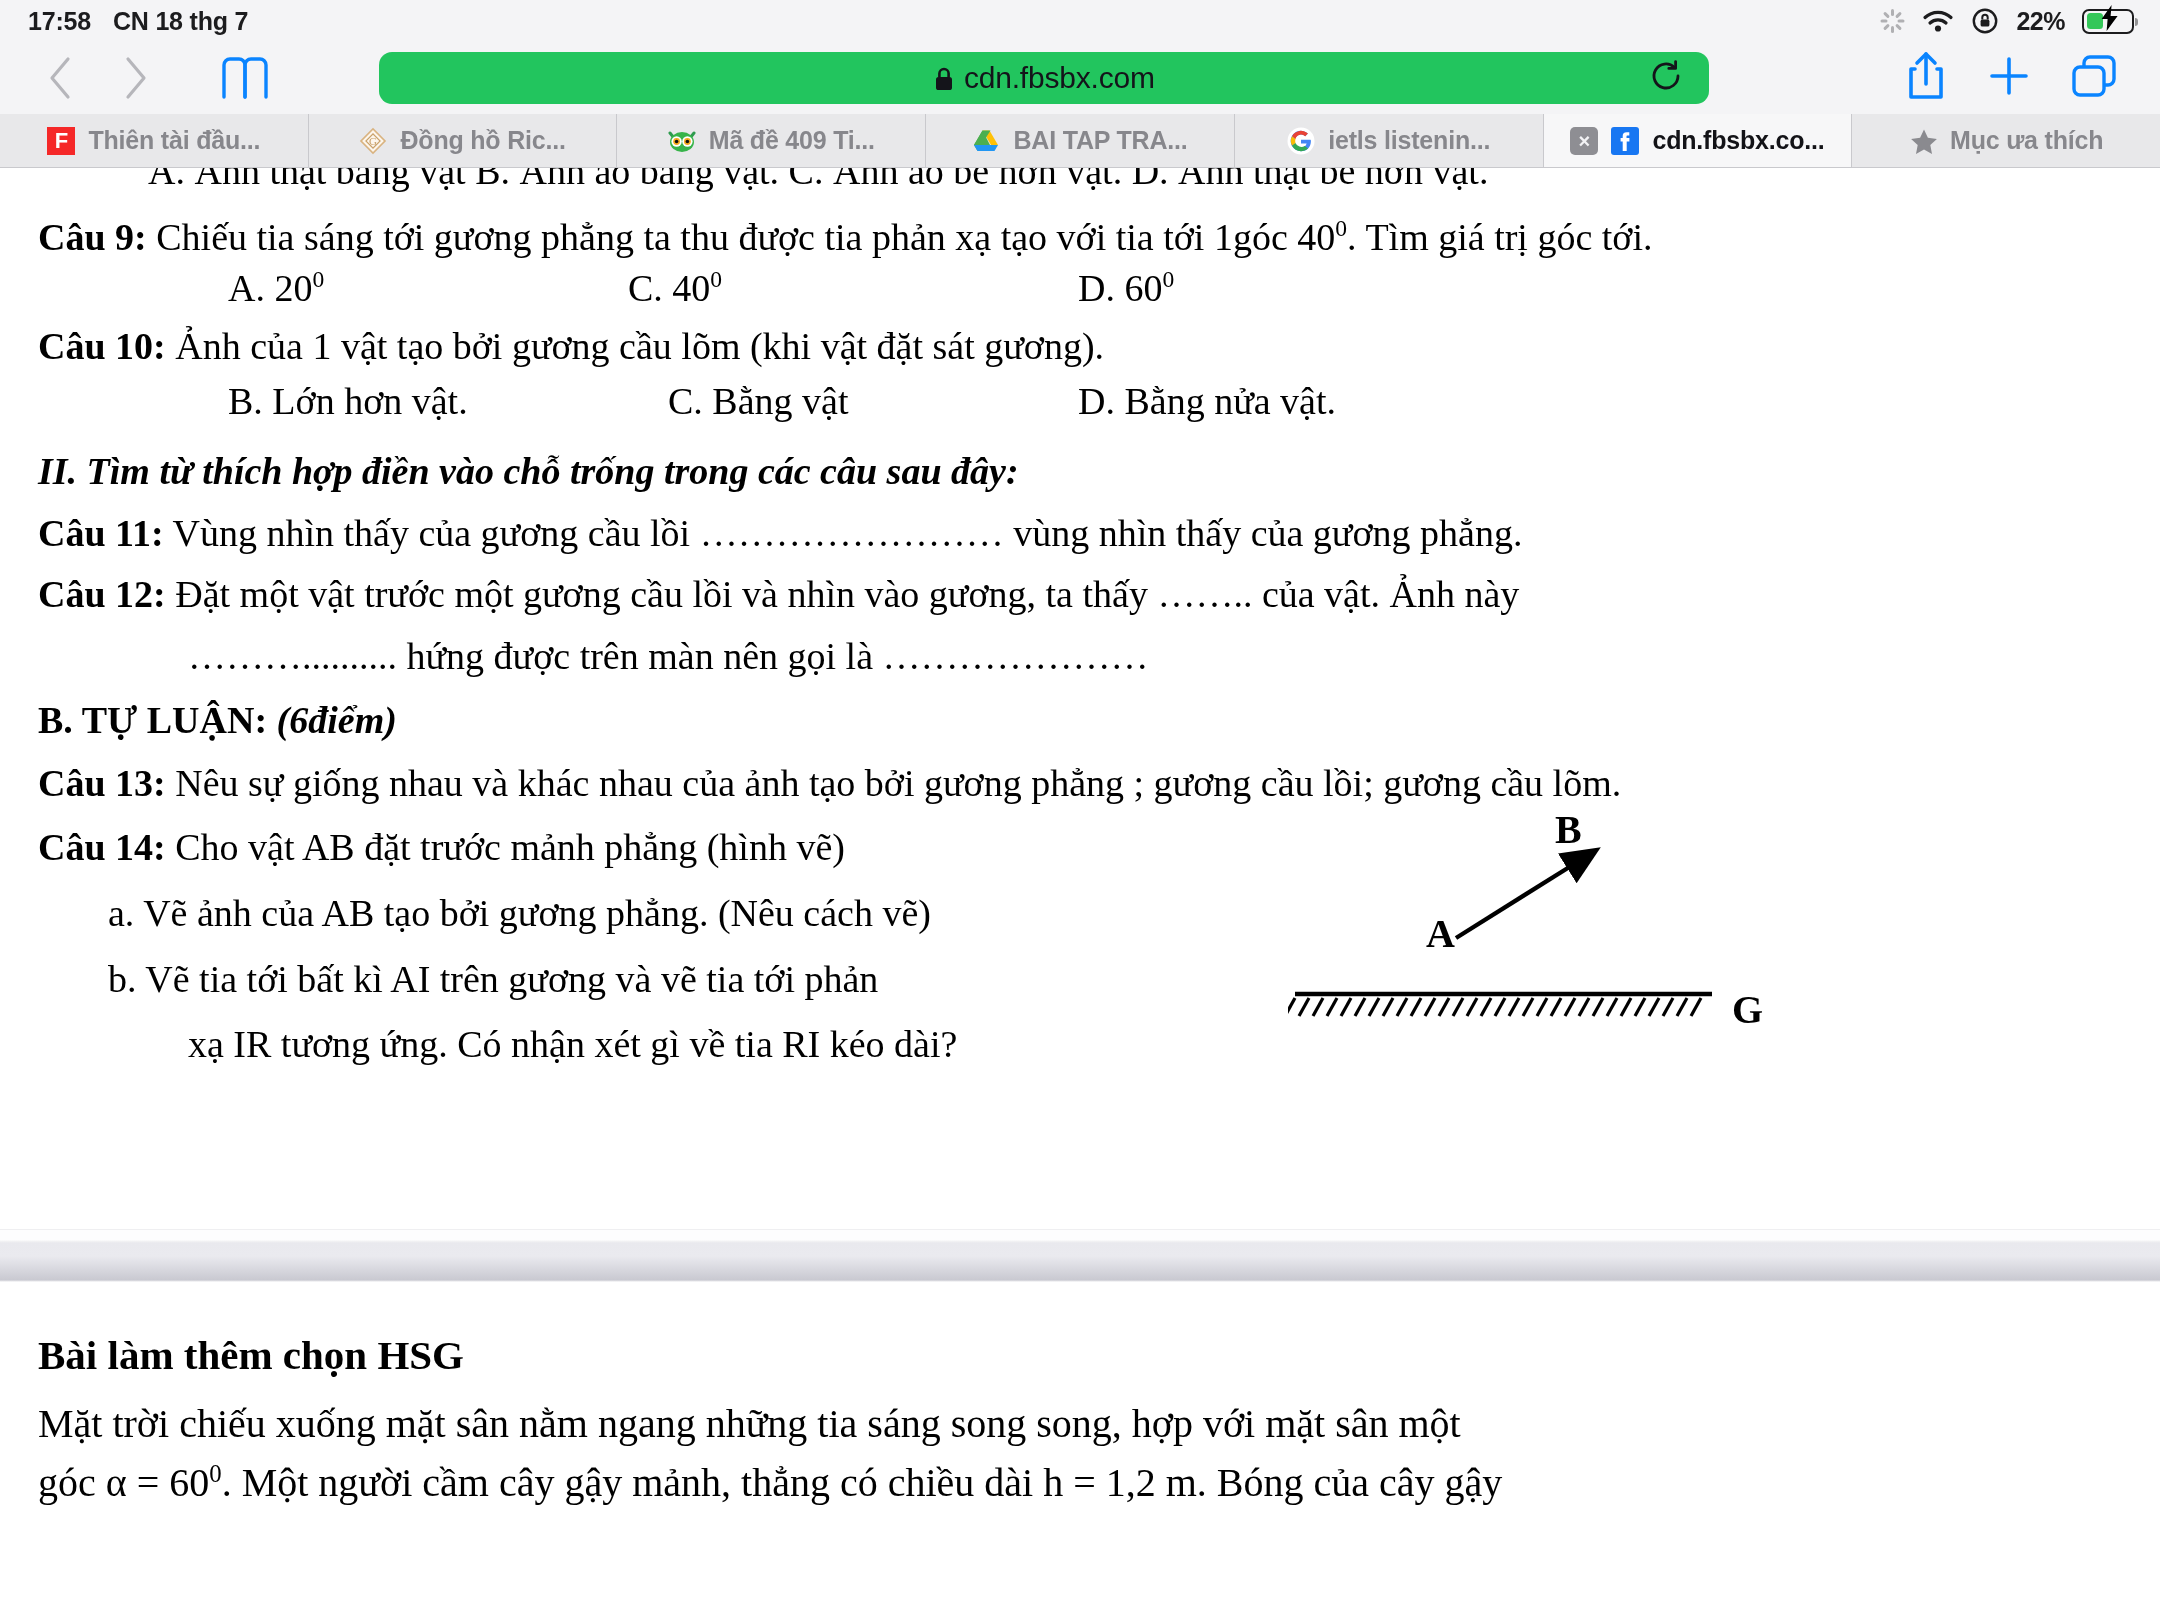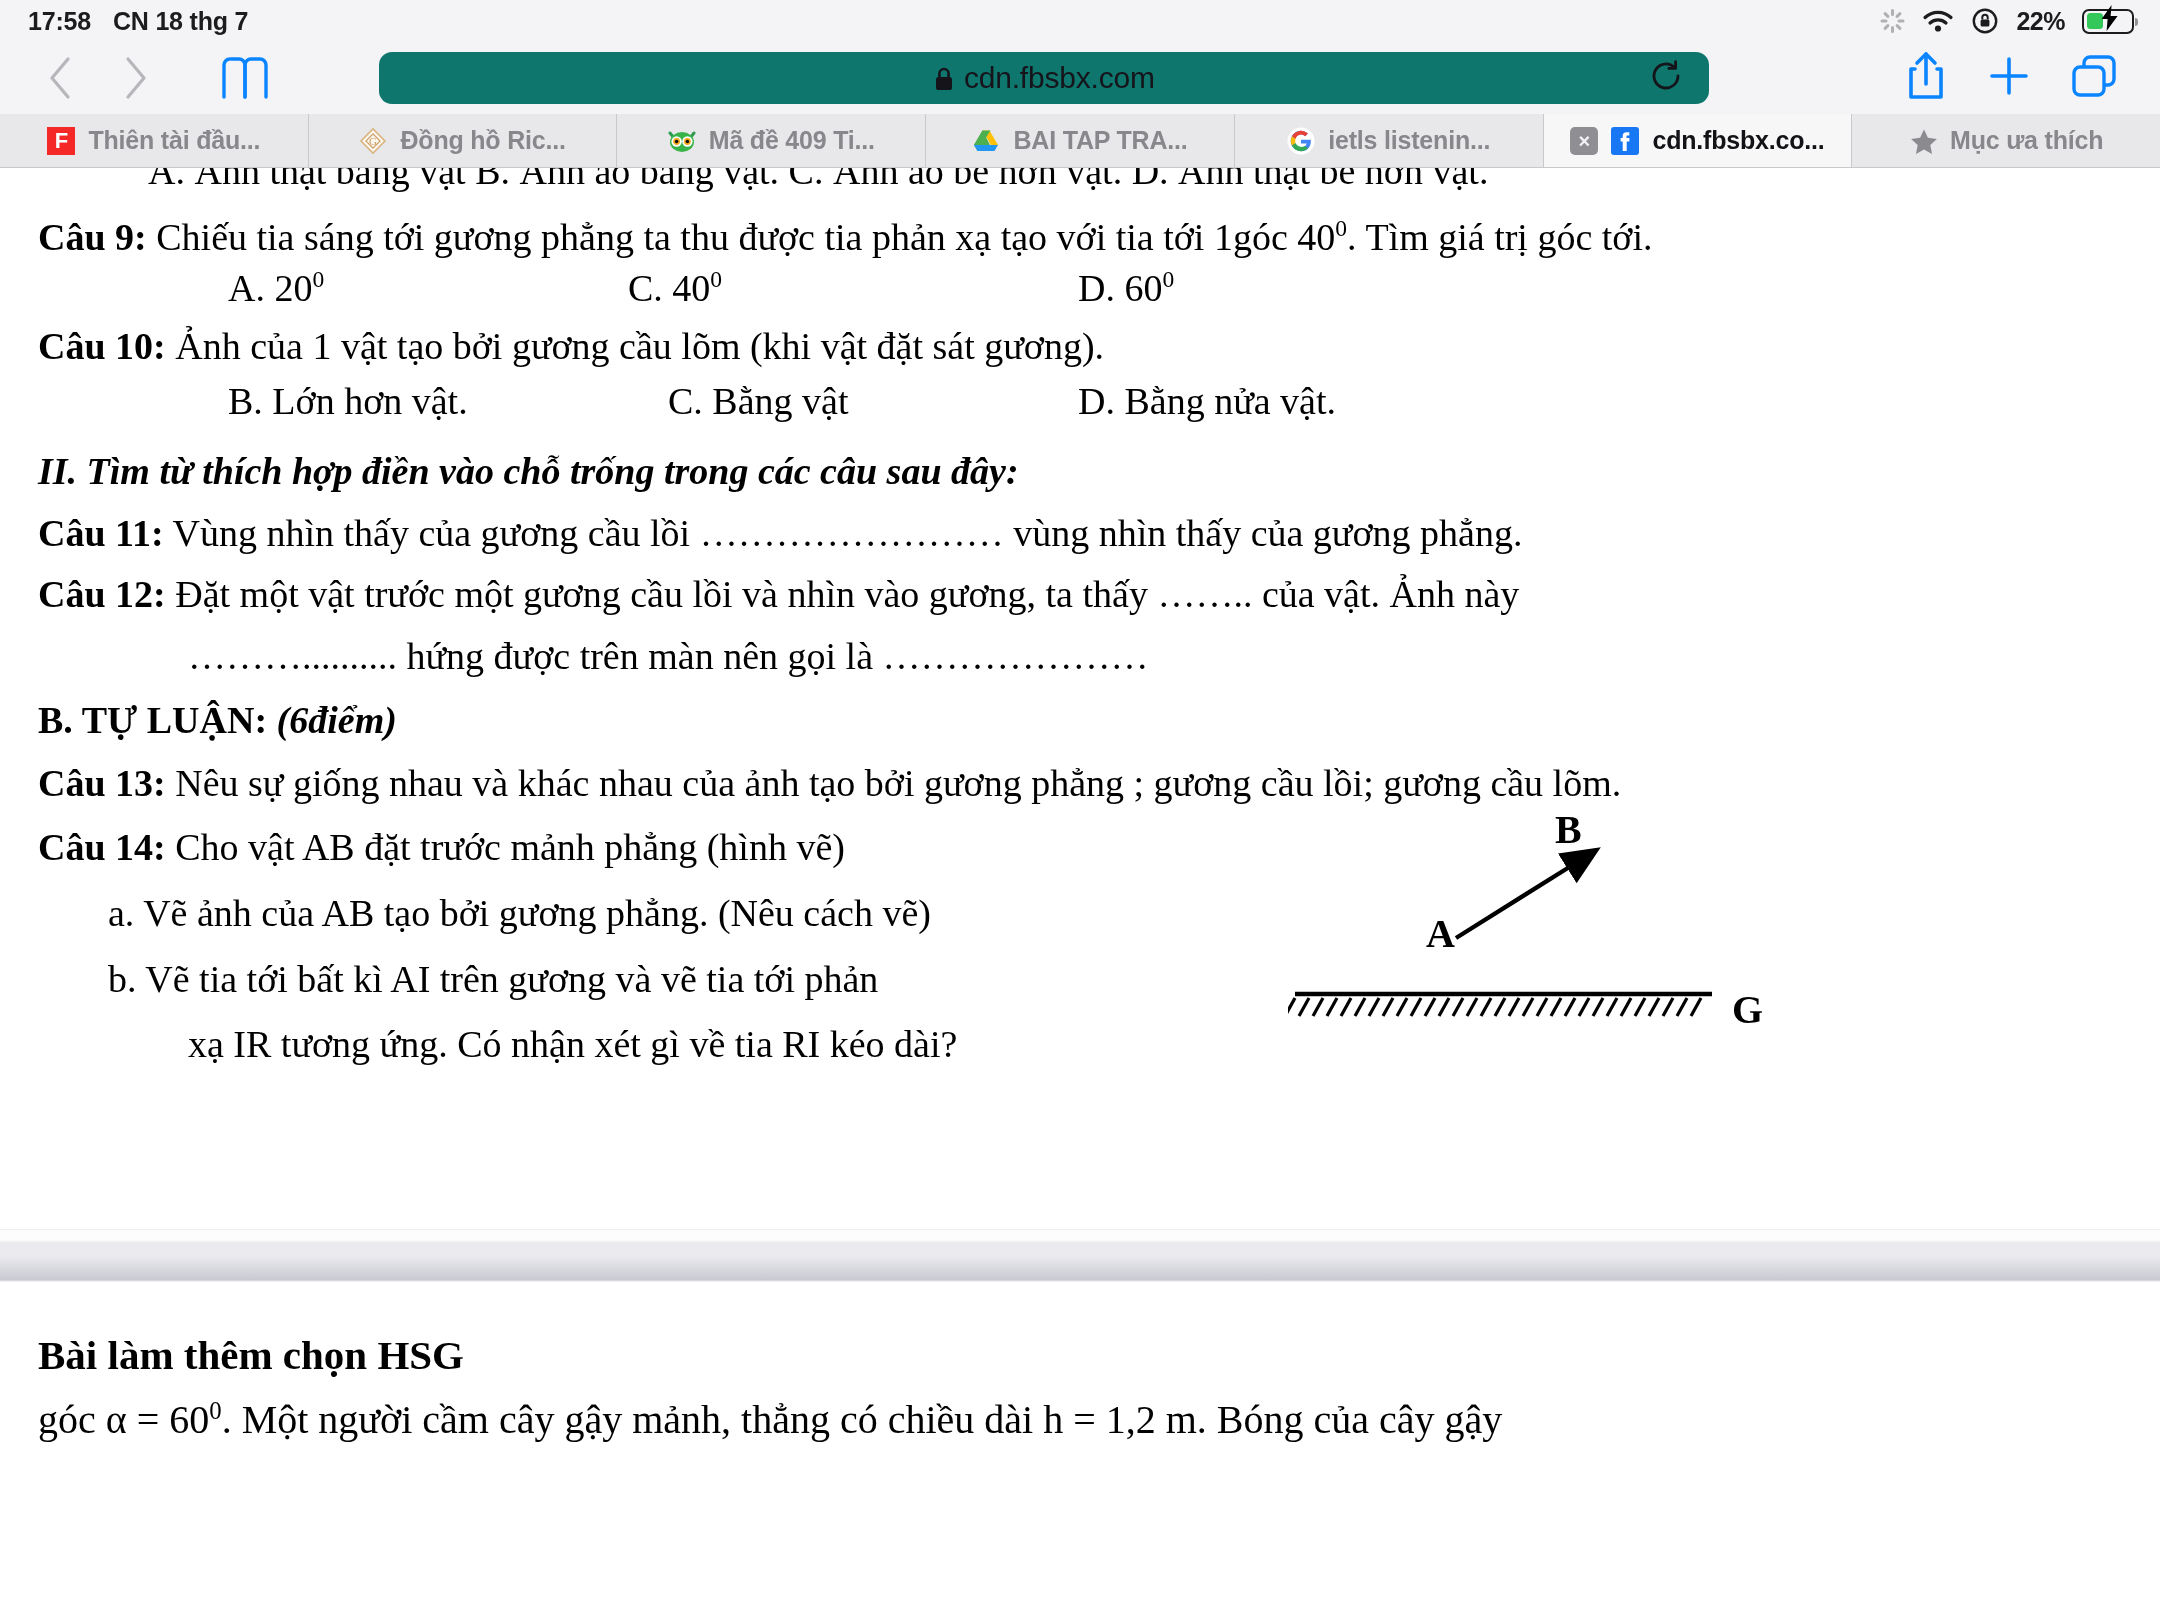--- a/index.html
+++ b/index.html
@@ -62,21 +62,21 @@
   .tb-btn {
     width: 74px; height: 60px;
     display: flex; align-items: center; justify-content: center;
   }
   .chev { stroke: #b6b6bb; }
   .urlbar {
     flex: 0 0 auto;
     width: 1330px;
     margin: 0 auto;
     height: 52px;
-    background: #0f766e;
+    background: #22c55e;
     border-radius: 13px;
     display: flex; align-items: center; justify-content: center;
     gap: 12px;
     position: relative;
   }
   .url-text {
     font-size: 30px; color: #14141a; letter-spacing: -0.2px;
   }
   .lock { width: 18px; height: 24px; position: relative; display:inline-block; }
   .reload { position: absolute; right: 26px; top: 50%; transform: translateY(-50%); }
@@ -463,17 +463,18 @@
         <span style="position:absolute;left:227px;top:-16px;font-size:40px;font-weight:700;font-family:'Liberation Serif',serif">B</span>
         <span style="position:absolute;left:404px;top:164px;font-size:40px;font-weight:700;font-family:'Liberation Serif',serif">G</span>
       </div>
     </div>
   </div>
 
   <div class="pagegap"></div>
 
   <div class="page page-2">
     <div class="p2-title">Bài làm thêm chọn HSG</div>
+    <div class="p2-line" style="margin-top:10px"> Mặt trời chiếu xuống mặt sân nằm ngang những tia sáng song song, hợp với mặt sân một</div>
     <div class="p2-line" style="margin-top:6px">
       <span>góc α = 60</span><sup>0</sup><span>. Một người cầm cây gậy mảnh, thẳng có chiều dài h = 1,2 m. Bóng của cây gậy</span>
     </div>
   </div>
 </div>
 
 </body></html>

